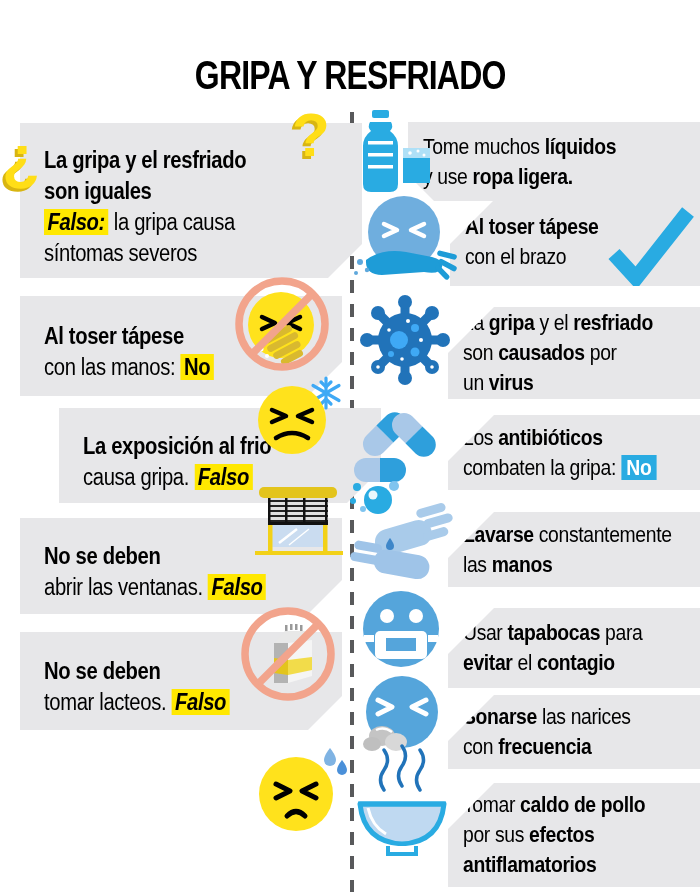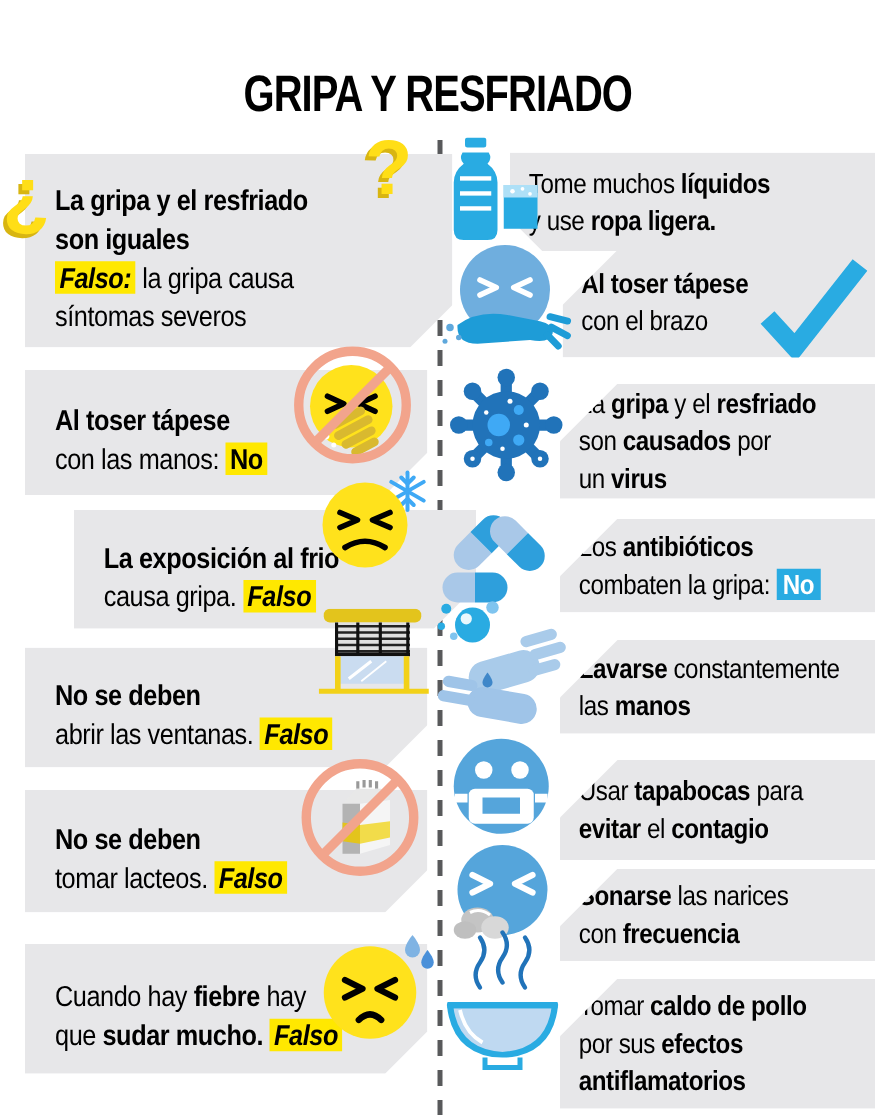--- a/index.html
+++ b/index.html
@@ -173,26 +173,20 @@
       <polygon points="34,37 45,25 65,25 72,34" fill="#E8E8E8"></polygon>
       <rect x="34" y="37" width="14" height="40" fill="#B3B3B3"></rect>
       <polygon points="48,37 72,34 72,70 48,77" fill="#F5F5F5"></polygon>
       <polygon points="34,52 48,54 48,69 34,67" fill="#E3C41C"></polygon>
       <polygon points="48,54 72,51 72,64 48,69" fill="#F2DC4A"></polygon>
       <circle cx="48" cy="48" r="43" fill="none" stroke="#F2A48C" stroke-width="7.5"></circle>
       <line x1="78" y1="18" x2="18" y2="78" stroke="#F2A48C" stroke-width="7.5"></line>
     </svg>
   </div>
 
-  <div class="bubble left-b l6box">
-    <div class="txt">
-      <div class="line"><span>Cuando hay </span><span class="b">fiebre</span><span> hay</span></div>
-      <div class="line"><span>que </span><span class="b">sudar mucho.</span><span> </span><span class="b i hl-y">Falso</span></div>
-    </div>
-  </div>
   <div class="icon" style="left:252px;top:746px;">
     <svg width="96" height="90" viewBox="0 0 96 90">
       <circle cx="44" cy="48" r="37" fill="#FFE21C"></circle>
       <path d="M24 38 l14 7 l-14 7" fill="none" stroke="#000" stroke-width="5" stroke-linecap="round" stroke-linejoin="round"></path>
       <path d="M64 38 l-14 7 l14 7" fill="none" stroke="#000" stroke-width="5" stroke-linecap="round" stroke-linejoin="round"></path>
       <path d="M35 70 Q44 61 53 70" fill="none" stroke="#000" stroke-width="5" stroke-linecap="round"></path>
       <path d="M78 2 c0 0 -6 7 -6 12 a6 6 0 0 0 12 0 c0 -5 -6 -12 -6 -12 z" fill="#7FB3E3"></path>
       <path d="M90 14 c0 0 -5 6 -5 10 a5 5 0 0 0 10 0 c0 -4 -5 -10 -5 -10 z" fill="#4A90D9"></path>
     </svg>
   </div>

